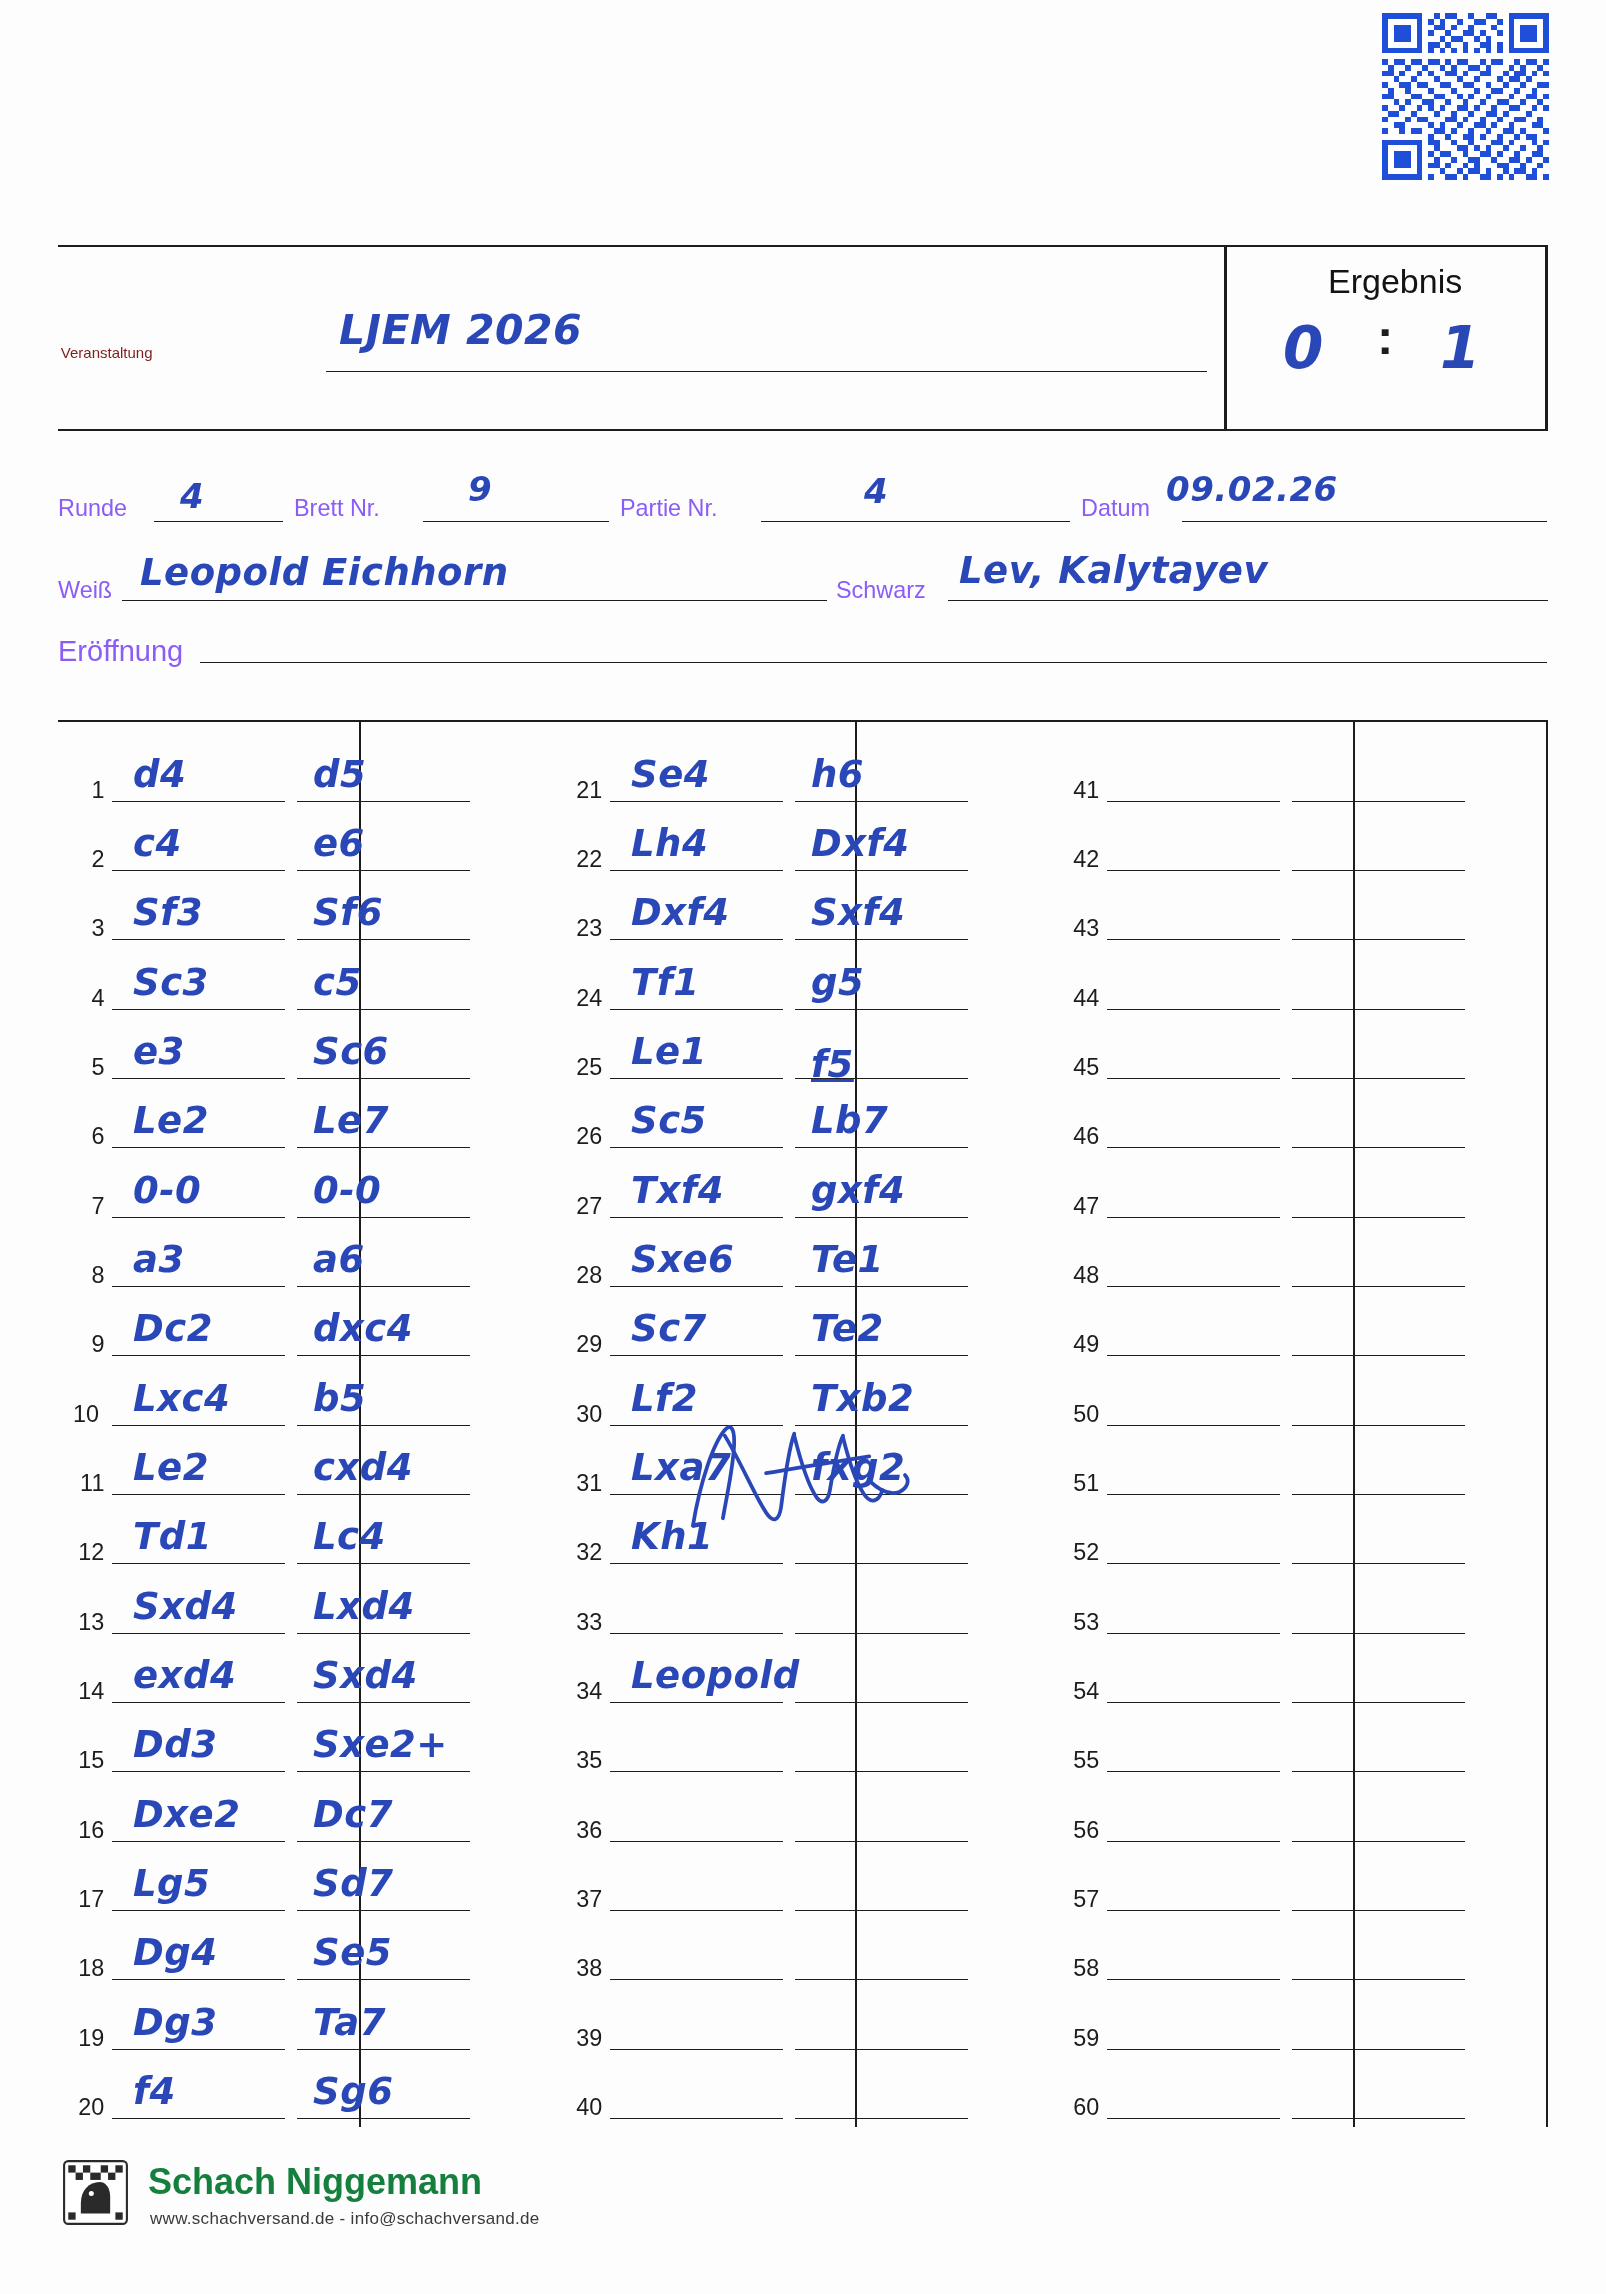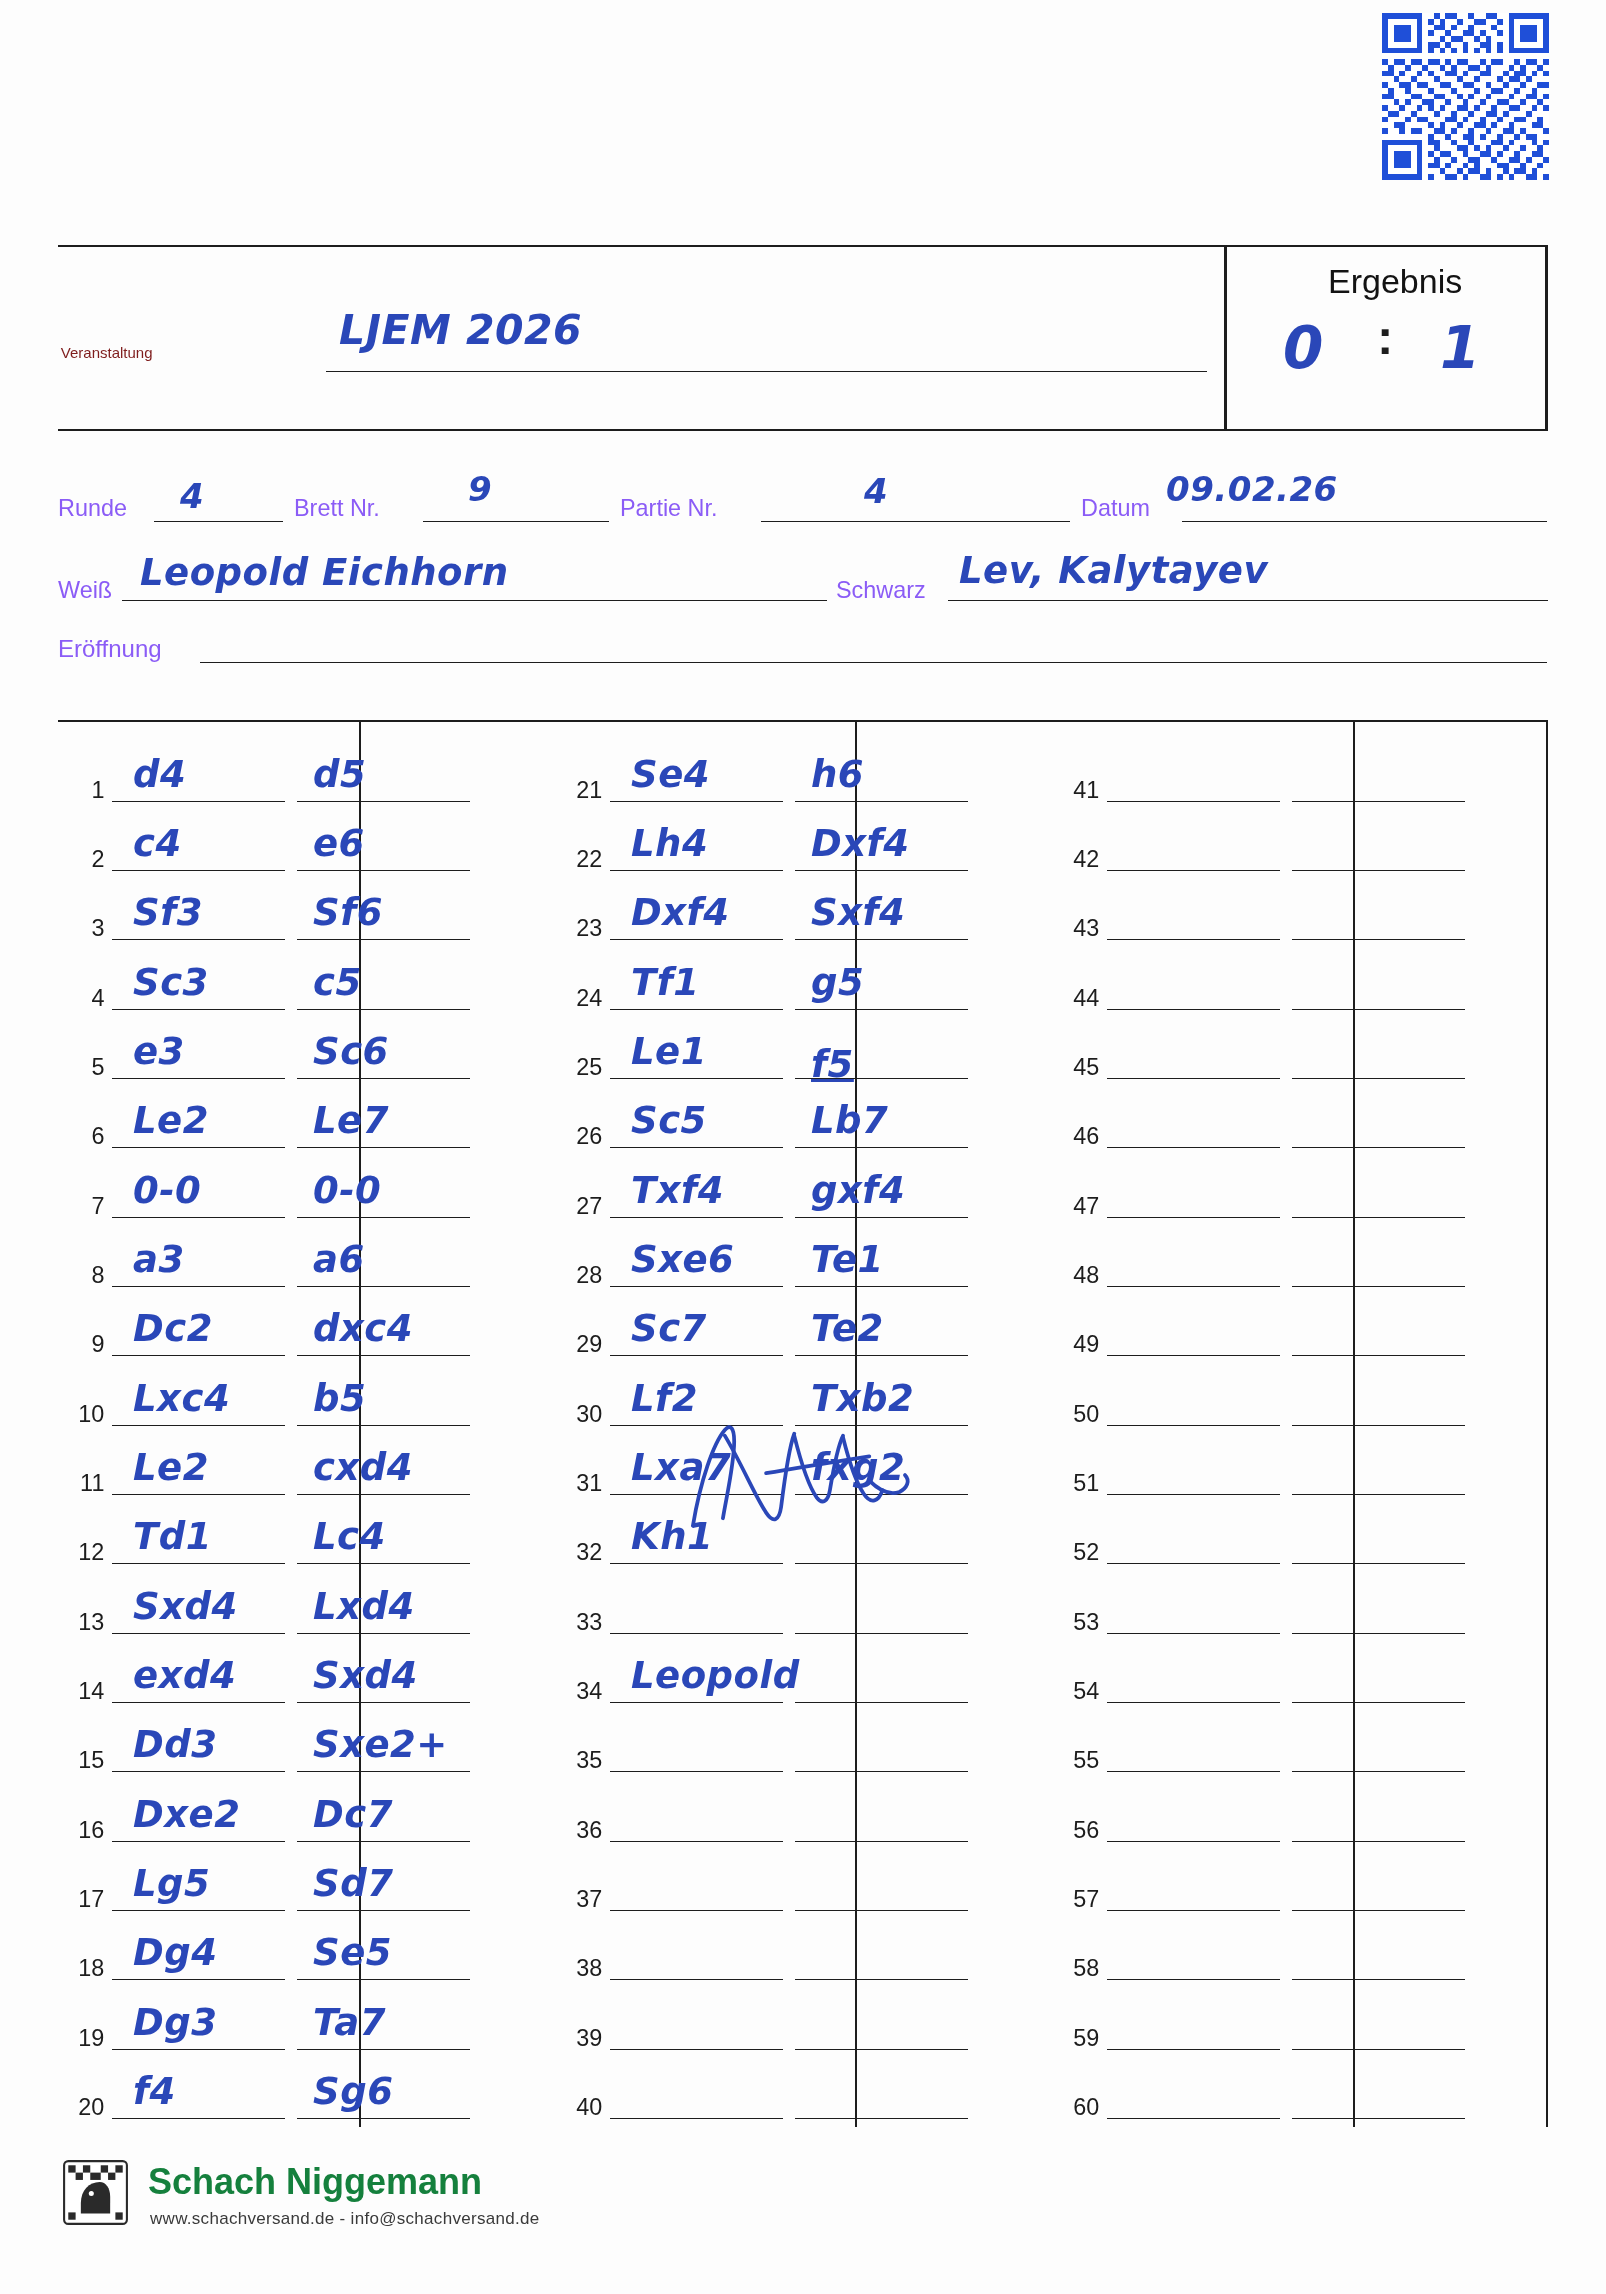--- a/index.html
+++ b/index.html
@@ -139,21 +139,21 @@
     top: 448px;
     width: 1490px;
     height: 262px;
   }
 
   .m-lbl { position: absolute; font-size: 23.4px; color: #8b5cf6; }
   .m-rule { position: absolute; border-bottom: 1.9px solid #1d1d1d; }
   .m-val { position: absolute; font-size: 34px; }
 
   
-  .eroeffnung-label { position: absolute; left: 0px; top: 187px; font-size: 24px; }
+  .eroeffnung-label { position: absolute; left: 0px; top: 187px; font-size: 29px; }
   .eroeffnung-rule { position: absolute; left: 142px; top: 214px; width: 1347px; border-bottom: 1.9px solid #1d1d1d; }
 
   
   .moves {
     position: absolute;
     left: 58px;
     top: 720px;
     width: 1490px;
     height: 1424px;
     border-top: 2.8px solid #1d1d1d;
@@ -590,21 +590,21 @@
           <div class="hw mval" style="left: 255px; top: 13px;">a6</div>
         </div>
         <div class="mrow" style="left: 0px; top: 575px; width: 487px;">
           <div class="mnum" style="left: 9.4px; top: 34px;">9</div>
           <div class="mrule" style="left: 54px; top: 58px; width: 173px;"></div>
           <div class="mrule" style="left: 239px; top: 58px; width: 173px;"></div>
           <div class="hw mval" style="left: 75px; top: 13px;">Dc2</div>
           <div class="hw mval" style="left: 255px; top: 13px;">dxc4</div>
         </div>
         <div class="mrow" style="left: 0px; top: 645px; width: 487px;">
-          <div class="mnum" style="left: 9.4px; top: 34px;">10</div>
+          <div class="mnum" style="left: 9.4px; top: 34px; text-align: center;">10</div>
           <div class="mrule" style="left: 54px; top: 58px; width: 173px;"></div>
           <div class="mrule" style="left: 239px; top: 58px; width: 173px;"></div>
           <div class="hw mval" style="left: 75px; top: 13px;">Lxc4</div>
           <div class="hw mval" style="left: 255px; top: 13px;">b5</div>
         </div>
         <div class="mrow" style="left: 0px; top: 714px; width: 487px;">
           <div class="mnum" style="left: 9.4px; top: 34px;">11</div>
           <div class="mrule" style="left: 54px; top: 58px; width: 173px;"></div>
           <div class="mrule" style="left: 239px; top: 58px; width: 173px;"></div>
           <div class="hw mval" style="left: 75px; top: 13px;">Le2</div>

